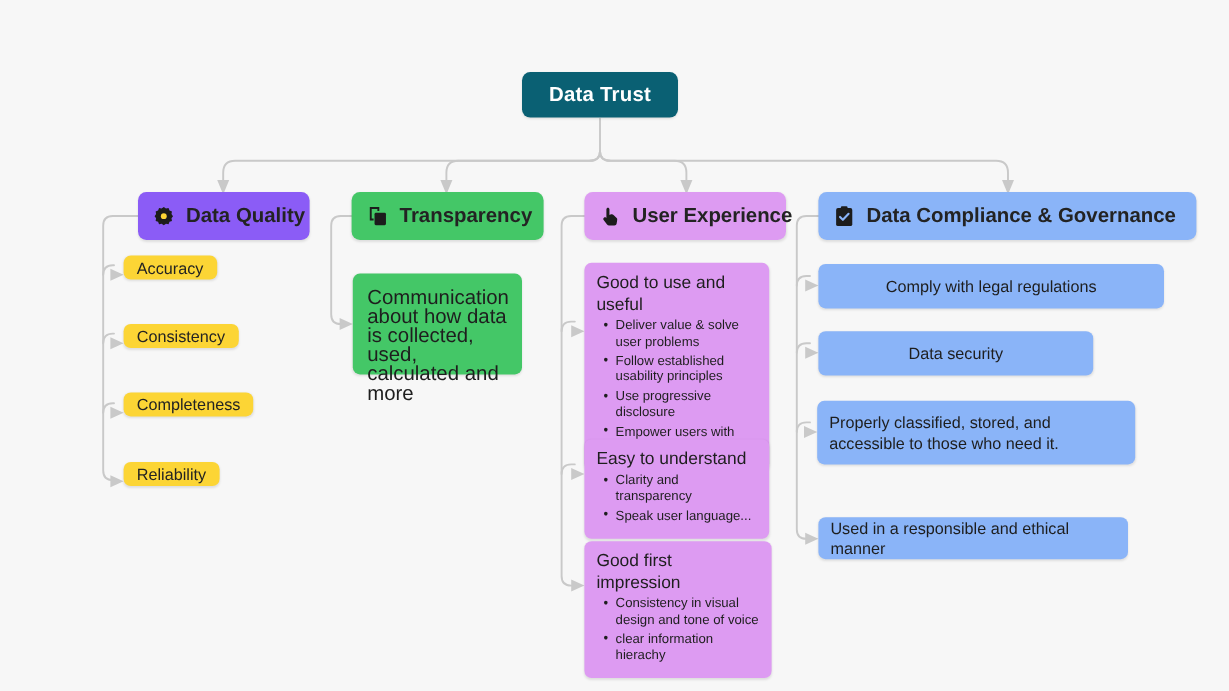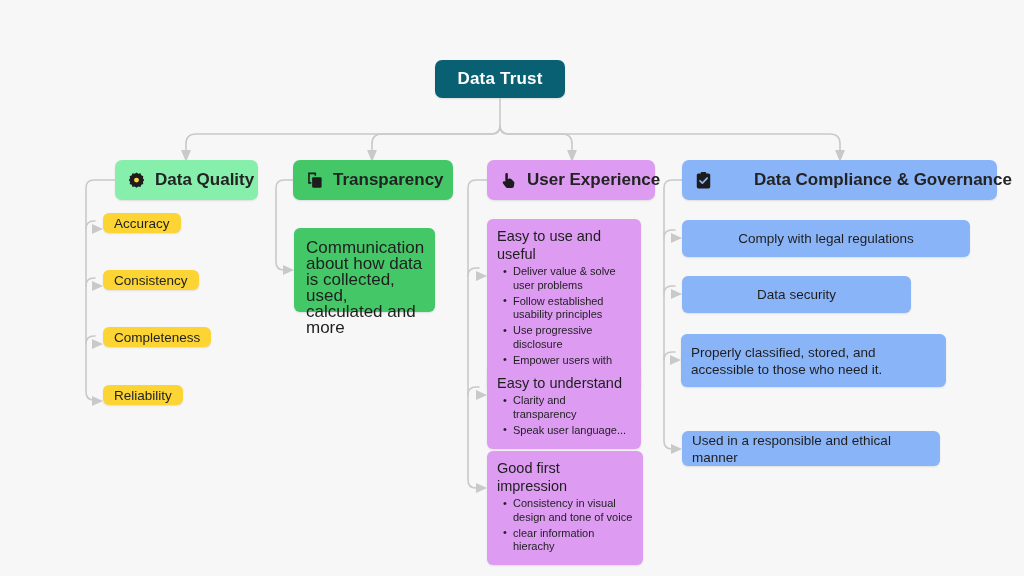--- a/index.html
+++ b/index.html
@@ -61,24 +61,24 @@
     font-weight: bold;
     color: #232323;
     white-space: nowrap;
   }
   .branch-head .bicon {
     width: 19px; height: 19px;
     margin-right: 9px;
     flex: 0 0 auto;
     display: block;
   }
-  #head-quality      { left: 115px; top: 160px; width: 143px; background: #86efac; }
+  #head-quality      { left: 115px; top: 160px; width: 143px; background: #8b5cf6; }
   #head-transparency { left: 293px; top: 160px; width: 160px; background: #44c767; }
   #head-ux           { left: 487px; top: 160px; width: 168px; background: #dd9bf2; }
-  #head-compliance   { left: 682px; top: 160px; width: 315px; background: #8ab4f8; gap: 32px; }
+  #head-compliance   { left: 682px; top: 160px; width: 315px; background: #8ab4f8; }
 
   
   .chip {
     display: flex;
     align-items: center;
     padding: 0 11px;
     background: #fcd535;
     border-radius: 6px;
     height: 20px;
   }
@@ -254,21 +254,21 @@
 
   <div class="node branch-head" id="head-ux">
     <svg class="bicon" viewBox="0 0 24 24">
       <path fill="#1c1c1c" d="M9.6 2.6c.9 0 1.6.7 1.6 1.6v6.1l1.1-.5c1.3-.6 2.6-.2 3.5.7l3 3c.5.5.7 1.1.6 1.8l-.6 4c-.2 1.2-1.2 2.1-2.4 2.1h-5.6c-.8 0-1.6-.4-2.1-1l-3.6-4.7c-.6-.8-.5-1.9.3-2.5.7-.6 1.7-.5 2.4.1l.2.2V4.2c0-.9.7-1.6 1.6-1.6z"></path>
       <path fill="#dd9bf2" d="M7.2 2.2 5.4 3.6l.8 1.1 1.8-1.4zM4.3 6.1l-1.9-.6-.4 1.3 1.9.6z"></path>
     </svg>
     <span class="label">User Experience</span>
   </div>
 
   <div class="node ux-card" id="ux-card-1">
-    <div class="title">Easy to use and useful</div>
+    <div class="title">Good to use and useful</div>
     <ul>
       <li>Deliver value &amp; solve user problems</li>
       <li>Follow established usability principles</li>
       <li>Use progressive disclosure</li>
       <li>Empower users with control</li>
     </ul>
   </div>
 
   <div class="node ux-card" id="ux-card-2">
     <div class="title">Easy to understand</div>

